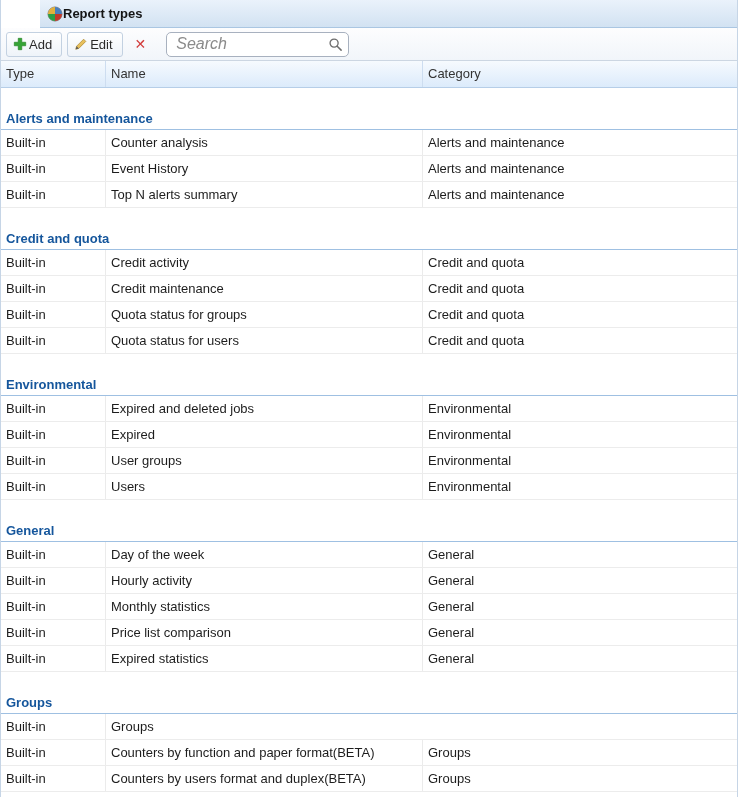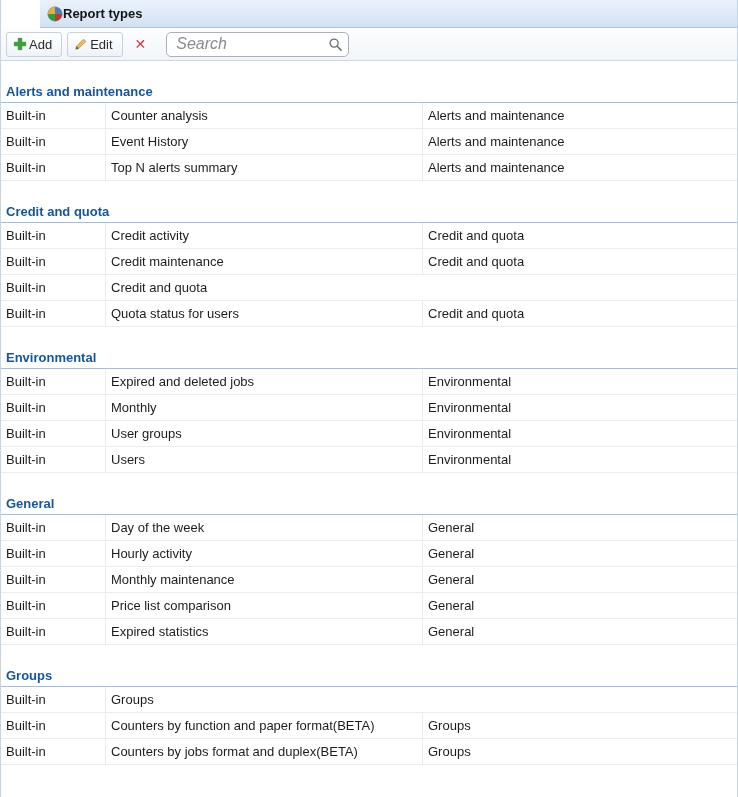--- a/index.html
+++ b/index.html
@@ -177,20 +177,32 @@
       <input type="text" placeholder="Search" style="">
       <span class="search-trigger">
         <svg viewBox="0 0 16 16" width="15" height="15">
           <circle cx="6.5" cy="6.5" r="4.3" fill="none" stroke="#6d6d6d" stroke-width="1.4"></circle>
           <line x1="9.8" y1="9.8" x2="14" y2="14" stroke="#6d6d6d" stroke-width="1.6" stroke-linecap="round"></line>
         </svg>
       </span>
     </span>
   </div>
 
+  <div class="grid-header">
+    <div class="hcell c-type">
+      <span>Type</span>
+    </div>
+    <div class="hcell c-name">
+      <span>Name</span>
+    </div>
+    <div class="hcell c-category">
+      <span class="sort-asc"></span>
+      <span>Category</span>
+    </div>
+  </div>
 
   <div class="grid-body">
       <div class="group-header">
         <span>Alerts and maintenance</span>
       </div>
       <div class="row">
         <div class="cell c-type">Built-in</div>
         <div class="cell c-name">Counter analysis</div>
         <div class="cell c-category">Alerts and maintenance</div>
       </div>
@@ -212,38 +224,39 @@
         <div class="cell c-name">Credit activity</div>
         <div class="cell c-category">Credit and quota</div>
       </div>
       <div class="row">
         <div class="cell c-type">Built-in</div>
         <div class="cell c-name">Credit maintenance</div>
         <div class="cell c-category">Credit and quota</div>
       </div>
       <div class="row">
         <div class="cell c-type">Built-in</div>
+        <div class="cell c-name">Quota status for groups</div>
         <div class="cell c-category">Credit and quota</div>
       </div>
       <div class="row">
         <div class="cell c-type">Built-in</div>
         <div class="cell c-name">Quota status for users</div>
         <div class="cell c-category">Credit and quota</div>
       </div>
       <div class="group-header">
         <span>Environmental</span>
       </div>
       <div class="row">
         <div class="cell c-type">Built-in</div>
         <div class="cell c-name">Expired and deleted jobs</div>
         <div class="cell c-category">Environmental</div>
       </div>
       <div class="row">
         <div class="cell c-type">Built-in</div>
-        <div class="cell c-name">Monthly</div>
+        <div class="cell c-name">Expired</div>
         <div class="cell c-category">Environmental</div>
       </div>
       <div class="row">
         <div class="cell c-type">Built-in</div>
         <div class="cell c-name">User groups</div>
         <div class="cell c-category">Environmental</div>
       </div>
       <div class="row">
         <div class="cell c-type">Built-in</div>
         <div class="cell c-name">Users</div>
@@ -257,21 +270,21 @@
         <div class="cell c-name">Day of the week</div>
         <div class="cell c-category">General</div>
       </div>
       <div class="row">
         <div class="cell c-type">Built-in</div>
         <div class="cell c-name">Hourly activity</div>
         <div class="cell c-category">General</div>
       </div>
       <div class="row">
         <div class="cell c-type">Built-in</div>
-        <div class="cell c-name">Monthly maintenance</div>
+        <div class="cell c-name">Monthly statistics</div>
         <div class="cell c-category">General</div>
       </div>
       <div class="row">
         <div class="cell c-type">Built-in</div>
         <div class="cell c-name">Price list comparison</div>
         <div class="cell c-category">General</div>
       </div>
       <div class="row">
         <div class="cell c-type">Built-in</div>
         <div class="cell c-name">Expired statistics</div>
@@ -284,18 +297,18 @@
         <div class="cell c-type">Built-in</div>
         <div class="cell c-category">Groups</div>
       </div>
       <div class="row">
         <div class="cell c-type">Built-in</div>
         <div class="cell c-name">Counters by function and paper format(BETA)</div>
         <div class="cell c-category">Groups</div>
       </div>
       <div class="row">
         <div class="cell c-type">Built-in</div>
-        <div class="cell c-name">Counters by jobs format and duplex(BETA)</div>
+        <div class="cell c-name">Counters by users format and duplex(BETA)</div>
         <div class="cell c-category">Groups</div>
       </div>
     </div>
 
 </div>
 
 </body></html>

